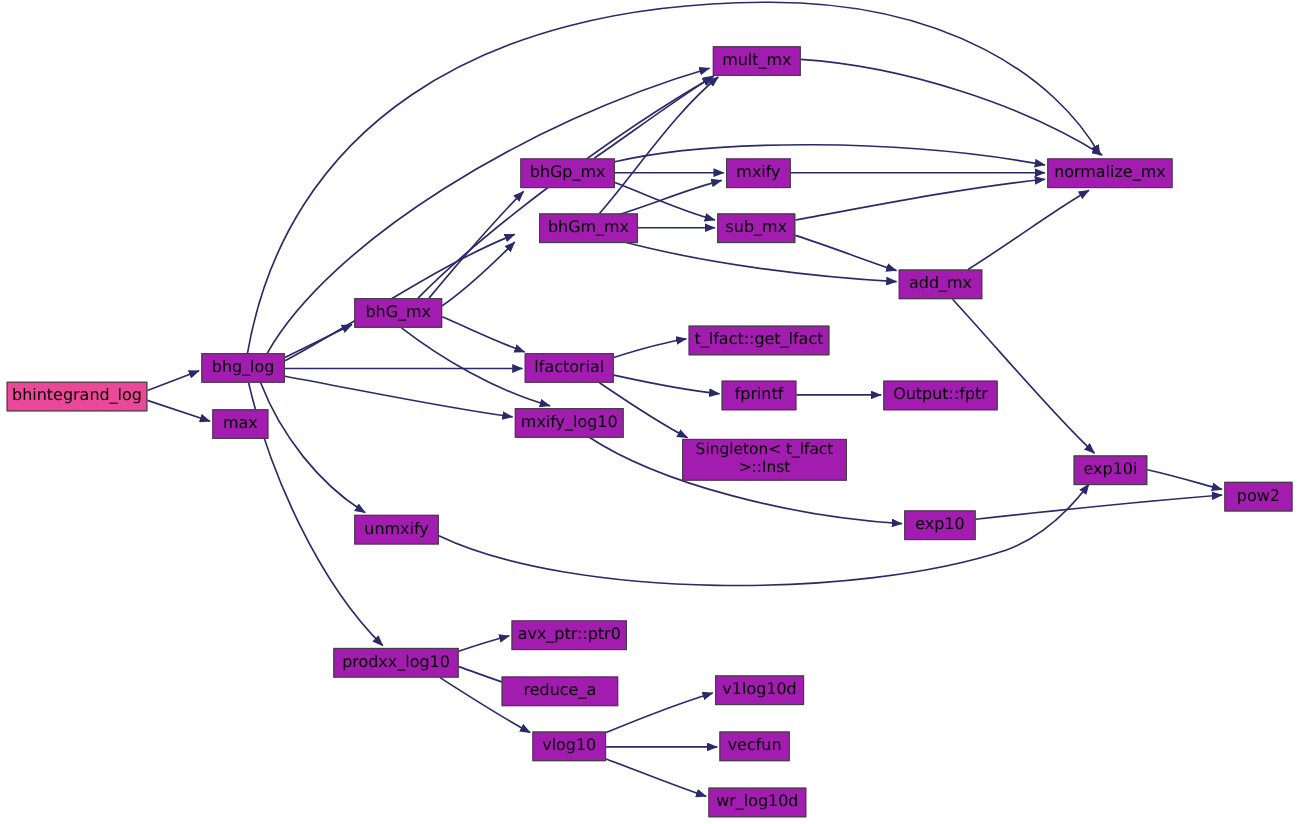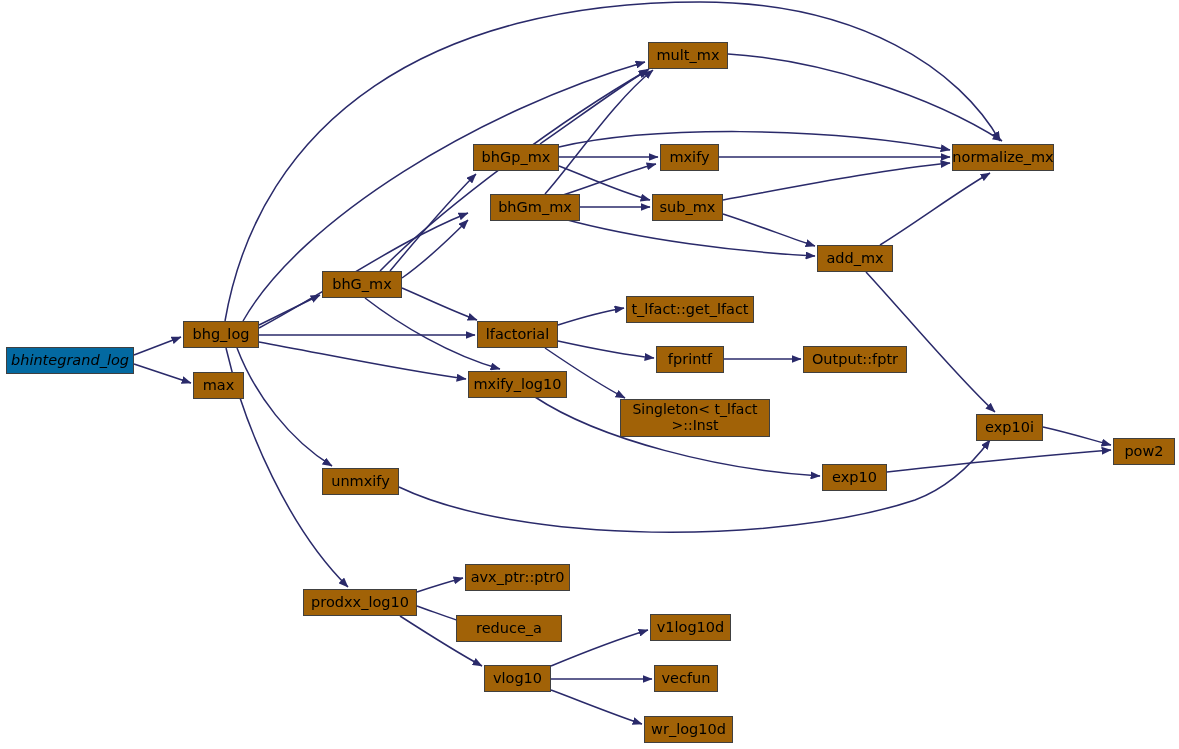--- a/index.html
+++ b/index.html
@@ -20,34 +20,33 @@
     left: 0;
     top: 0;
     width: 1179px;
     height: 749px;
     pointer-events: none;
   }
   .node {
     position: absolute;
     box-sizing: border-box;
     border: 1px solid #404040;
-    background: #a16207;
+    background: #a21caf;
     color: #000000;
     font-size: 14.5px;
     line-height: 1.12;
     display: flex;
     align-items: center;
     justify-content: center;
     text-align: center;
     white-space: pre;
     z-index: 5;
   }
   .node.root {
-    background: #0369a1;
-    font-style: italic;
+    background: #ec4899;
   }
 </style>
 </head>
 <body>
 
 <div id="canvas">
 
   <svg class="edges" viewBox="0 0 1179 749">
     <defs>
       <marker id="ah" markerWidth="10" markerHeight="8" refX="9.4" refY="4" orient="auto" markerUnits="userSpaceOnUse">
@@ -116,21 +115,21 @@
   <div class="node root" style="left:6px;top:347px;width:128px;height:27px;">bhintegrand_log</div>
   <div class="node" style="left:183px;top:321px;width:76px;height:27px;">bhg_log</div>
   <div class="node" style="left:193px;top:372px;width:51px;height:27px;">max</div>
   <div class="node" style="left:322px;top:271px;width:80px;height:27px;">bhG_mx</div>
   <div class="node" style="left:473px;top:144px;width:86px;height:27px;">bhGp_mx</div>
   <div class="node" style="left:470px;top:194px;width:90px;height:27px;margin-left:20px;">bhGm_mx</div>
   <div class="node" style="left:648px;top:42px;width:80px;height:27px;">mult_mx</div>
   <div class="node" style="left:660px;top:144px;width:59px;height:27px;">mxify</div>
   <div class="node" style="left:652px;top:194px;width:71px;height:27px;">sub_mx</div>
   <div class="node" style="left:817px;top:245px;width:76px;height:27px;">add_mx</div>
-  <div class="node" style="left:952px;top:144px;width:102px;height:27px;">normalize_mx</div>
+  <div class="node" style="left:952px;top:144px;width:114px;height:27px;">normalize_mx</div>
   <div class="node" style="left:477px;top:321px;width:81px;height:27px;">lfactorial</div>
   <div class="node" style="left:468px;top:371px;width:99px;height:27px;">mxify_log10</div>
   <div class="node" style="left:626px;top:296px;width:128px;height:27px;text-align:center;">t_lfact::get_lfact</div>
   <div class="node" style="left:656px;top:346px;width:68px;height:27px;">fprintf</div>
   <div class="node" style="left:803px;top:346px;width:104px;height:27px;">Output::fptr</div>
   <div class="node" style="left:620px;top:399px;width:150px;height:38px;font-size:14px;">Singleton&lt; t_lfact
 &gt;::Inst</div>
   <div class="node" style="left:322px;top:468px;width:77px;height:27px;">unmxify</div>
   <div class="node" style="left:822px;top:464px;width:65px;height:27px;">exp10</div>
   <div class="node" style="left:976px;top:414px;width:67px;height:27px;">exp10i</div>

